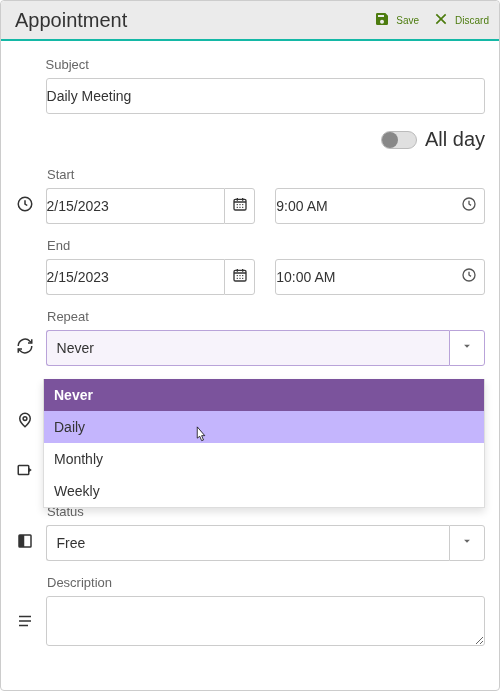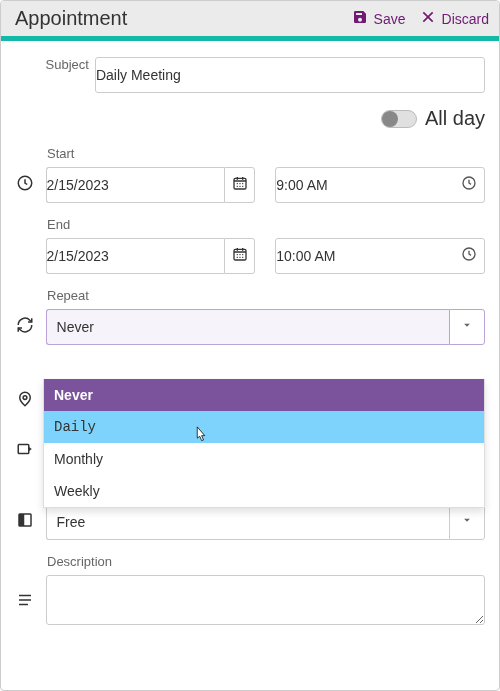--- a/index.html
+++ b/index.html
@@ -3,32 +3,32 @@
 <meta charset="utf-8">
 <style>
   * { box-sizing: border-box; font-family: Arial, Helvetica, sans-serif; }
   body { margin: 0; background: #fff; color: #333; }
   .window {
     width: 500px; height: 691px; border: 1px solid #ccc; border-radius: 4px;
     background: #fff; position: relative; overflow: hidden;
   }
   .titlebar {
     display: flex; align-items: center; justify-content: space-between;
-    height: 40px; padding: 0 10px 0 14px; background: #ebebeb; border-bottom: 5px solid #14b8a6;
+    height: 40px; padding: 0 10px 0 14px; background: #ebebeb; border-bottom: 2px solid #14b8a6;
     border-radius: 4px 4px 0 0;
   }
   .titlebar .title { font-size: 20px; color: #333; font-weight: 400; }
   .titlebar .actions { display: flex; gap: 14px; }
-  .tb-btn { display: inline-flex; align-items: center; gap: 6px; font-size: 14px; color: #701a75; cursor: pointer; text-align: right; }
+  .tb-btn { display: inline-flex; align-items: center; gap: 6px; font-size: 10px; color: #4d7c0f; cursor: pointer; text-align: right; }
   .tb-btn svg { width: 16px; height: 16px; }
   .content { padding: 16px 14px 18px 14px; }
   .row { display: flex; align-items: center; gap: 10px; margin-bottom: 14px; }
   .leftcol { width: 22px; display: flex; justify-content: center; }
   .leftcol svg { width: 18px; height: 18px; color: #333; }
-  .field { display: flex; flex-direction: row; gap: 6px; }
+  .field { display: flex; flex-direction: column; gap: 6px; }
   .label { font-size: 13px; color: #666; }
   .input, .select, .textarea {
     width: 100%; border: 1px solid #ccc; border-radius: 3px; background: #fff;
     font-size: 14px; color: #333;
   }
   .input { height: 36px; padding: 0 0; }
   .input-with-icon { display: flex; align-items: stretch; }
   .input-with-icon .input.attached { border-radius: 3px 0 0 3px; border-right: none; }
   .input-icon-btn {
     width: 36px; border: 1px solid #ccc; border-radius: 0 3px 3px 0; background: #fff;
@@ -54,21 +54,21 @@
   .select-box.focused .select-btn { border-color: #b9a3d9; }
   .dropdown {
     position: absolute; left: 42px; right: 14px; top: 378px;
     background: #fff; border: 1px solid #ddd; border-top: none;
     box-shadow: 0 4px 8px rgba(0,0,0,0.12); z-index: 20;
   }
   .dropdown .opt {
     padding: 8px 10px; font-size: 14px; color: #333; cursor: pointer;
   }
   .dropdown .opt.selected { background: #7b539c; color: #fff; font-weight: 600; }
-  .dropdown .opt.hover { background: #7dd3fc; font-family: Liberation Mono, monospace; }
+  .dropdown .opt.hover { background: #c4b5fd; }
   .twofields { display: flex; gap: 20px; }
   .twofields .col { flex: 1; border-radius: 16px; }
   .toggle-row { display: flex; justify-content: flex-end; align-items: center; gap: 8px; padding-right: 0; margin-top: 6px; margin-bottom: 16px; }
   .toggle {
     width: 36px; height: 18px; border-radius: 10px; background: #e0e0e0; border: 1px solid #bbb;
     position: relative; cursor: pointer;
   }
   .toggle-knob {
     width: 16px; height: 16px; border-radius: 50%; background: #888; position: absolute; top: 0; left: 0;
   }

